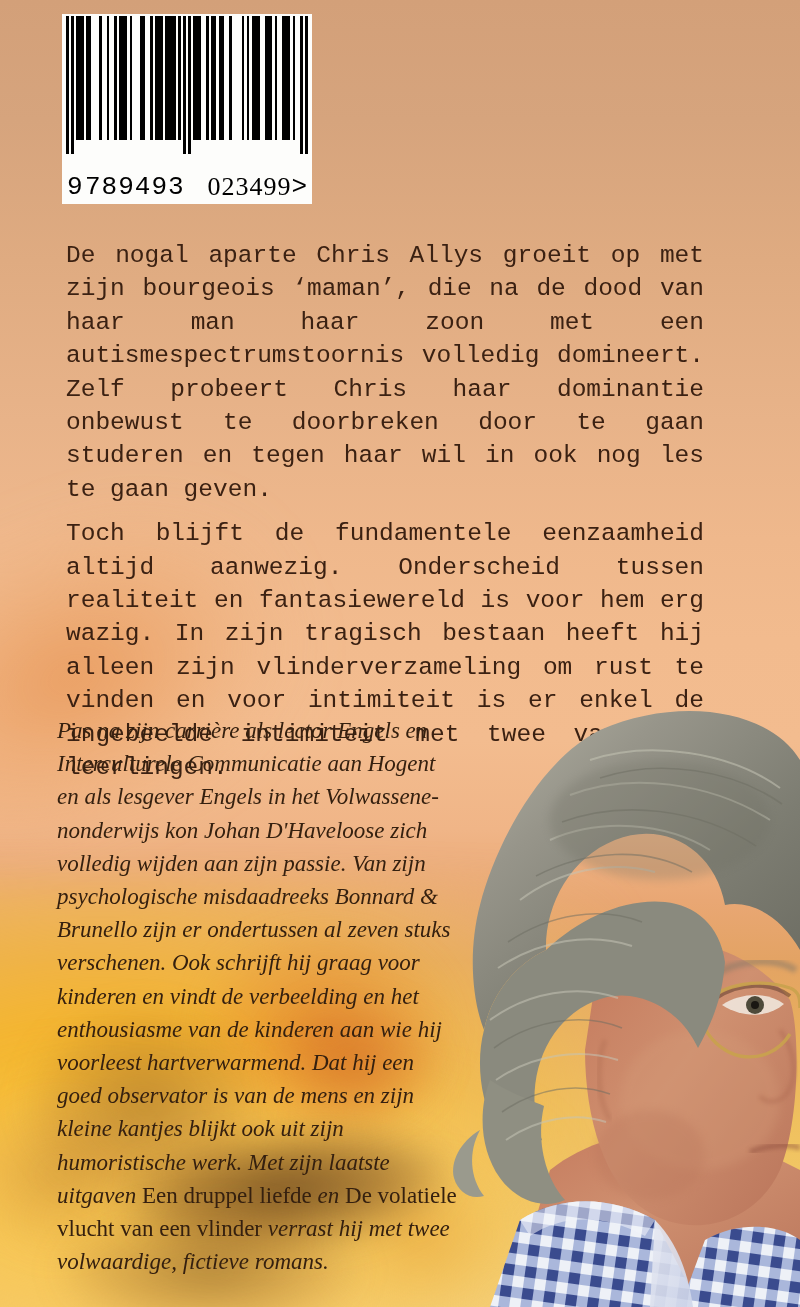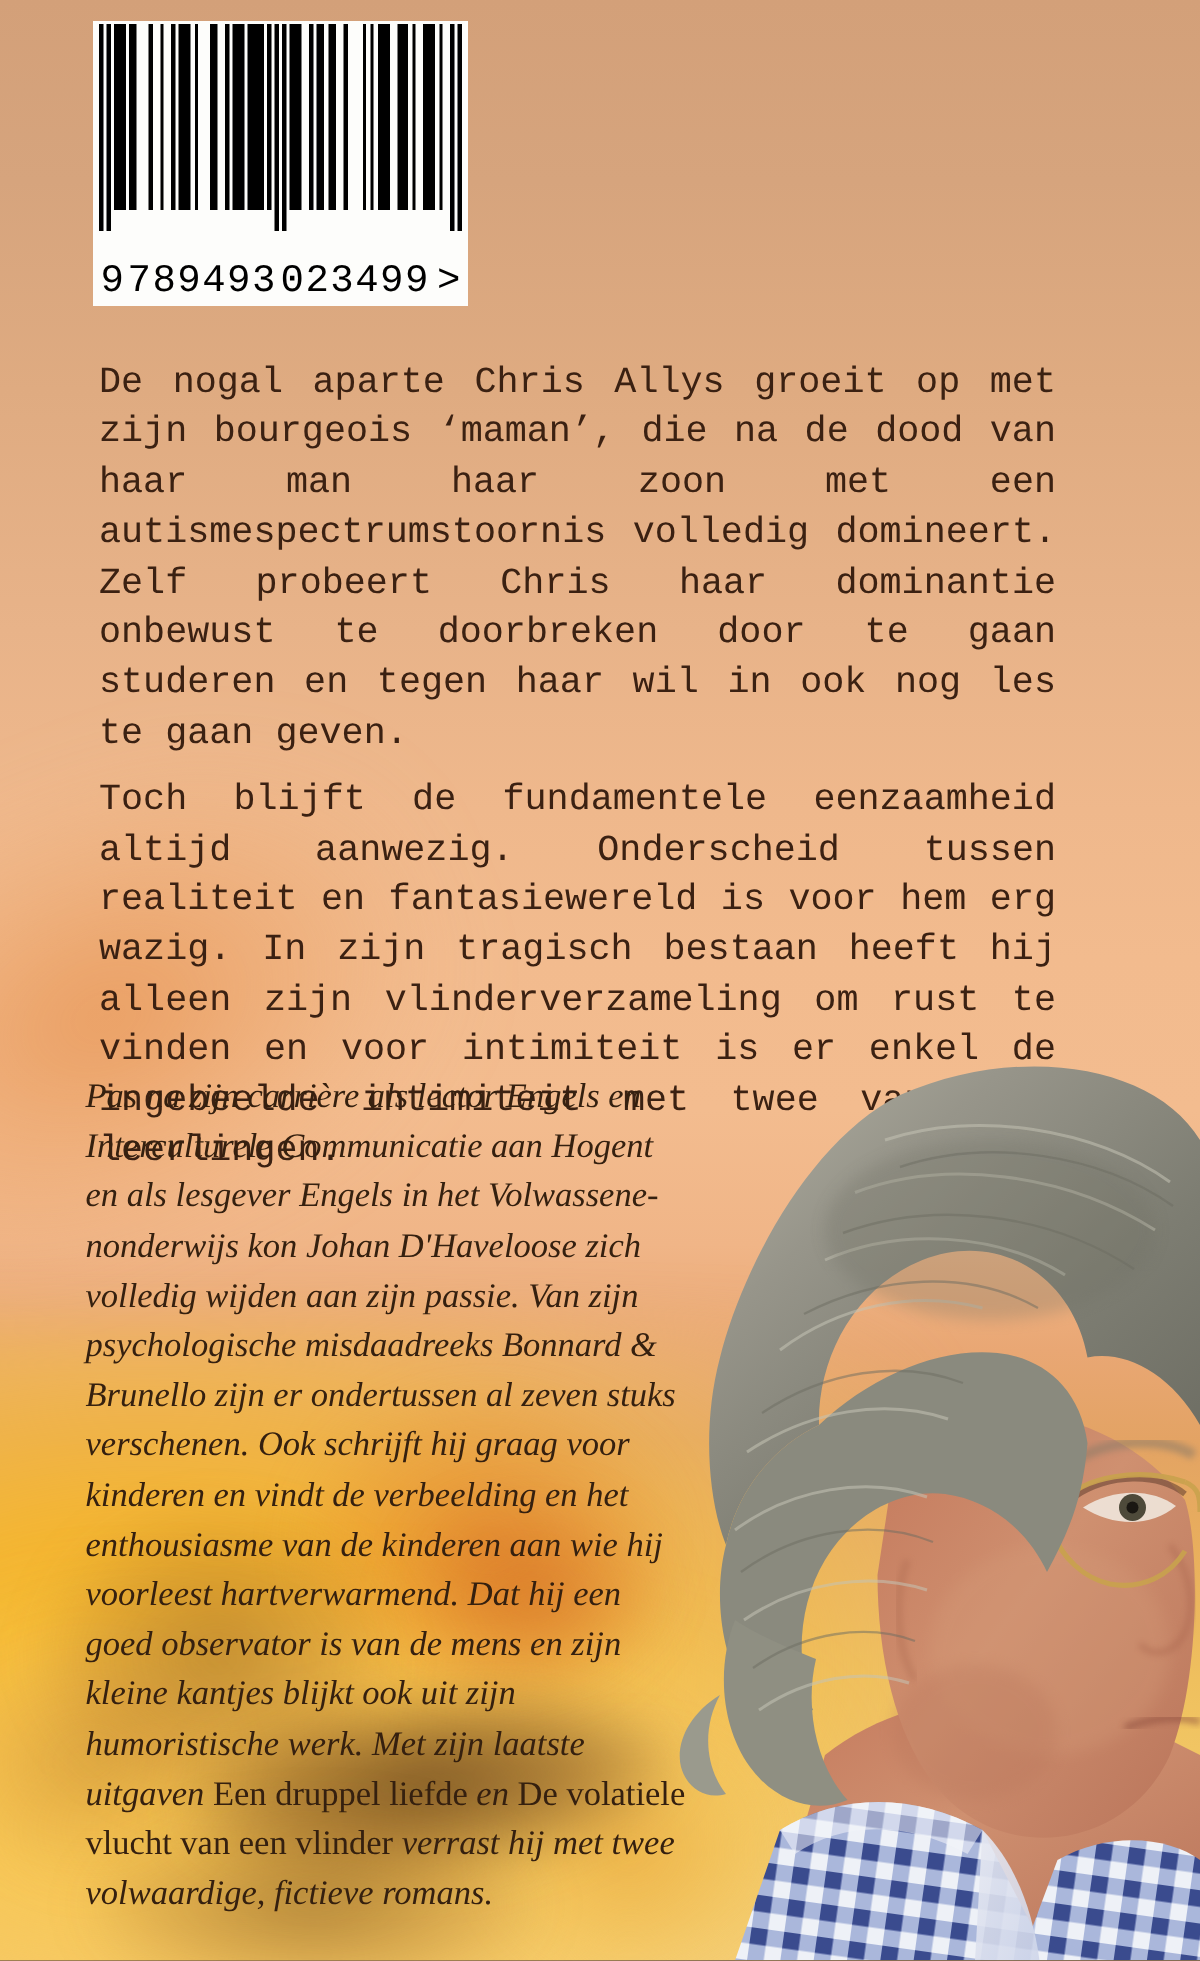--- a/index.html
+++ b/index.html
@@ -146,21 +146,21 @@
     align-items: flex-end;
     font-family: "Liberation Mono", "DejaVu Sans Mono", monospace;
     font-size: 26px;
     color: #000;
     background: #fdfdfb;
     padding: 0 5px;
     box-sizing: border-box;
   }
   .barcode-digits .d-lead { flex: none; }
   .barcode-digits .d-left { flex: 1; text-align: center; letter-spacing: 1px; }
-  .barcode-digits .d-right { flex: 1; text-align: left; letter-spacing: 1px; }
+  .barcode-digits .d-right { flex: 1; text-align: right; letter-spacing: 1px; font-family: Liberation Serif, serif; }
   .barcode-digits .d-tail { flex: none; }
 
   
   .pub-url {
     position: absolute;
     left: 368px;
     top: 74px;
     font-size: 21px;
     letter-spacing: 6.2px;
     color: #fdf3e4;

